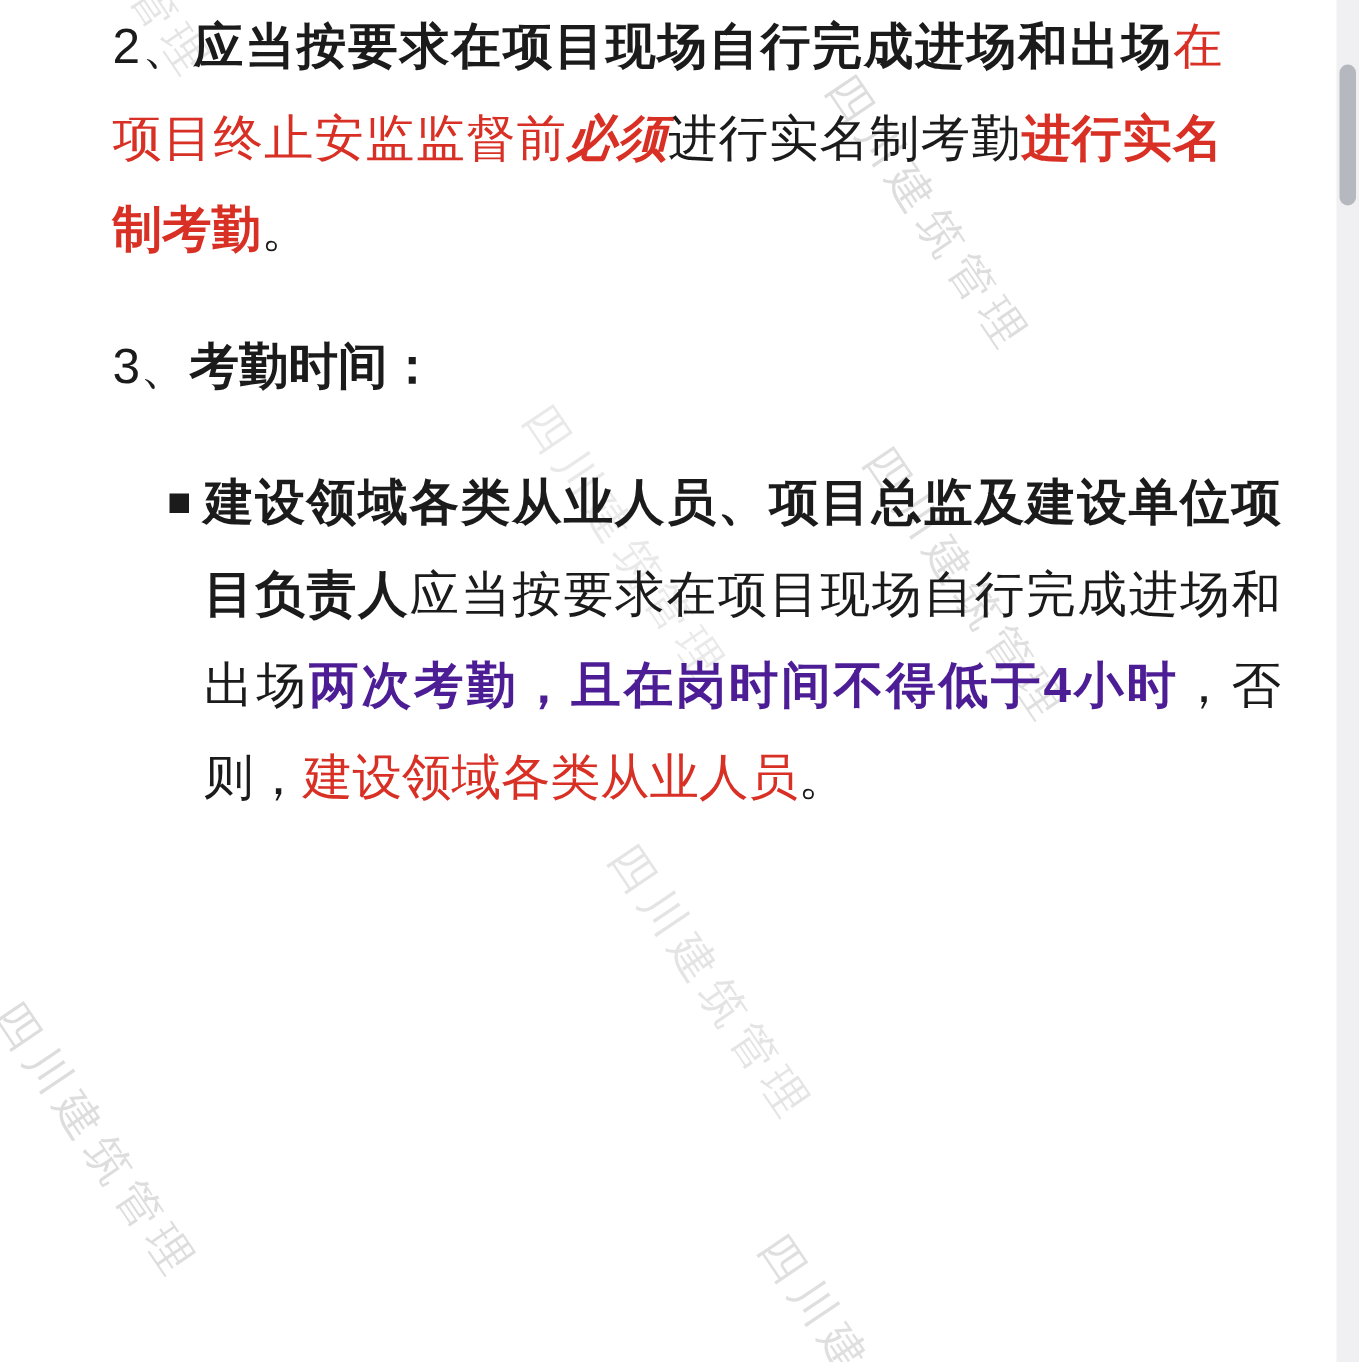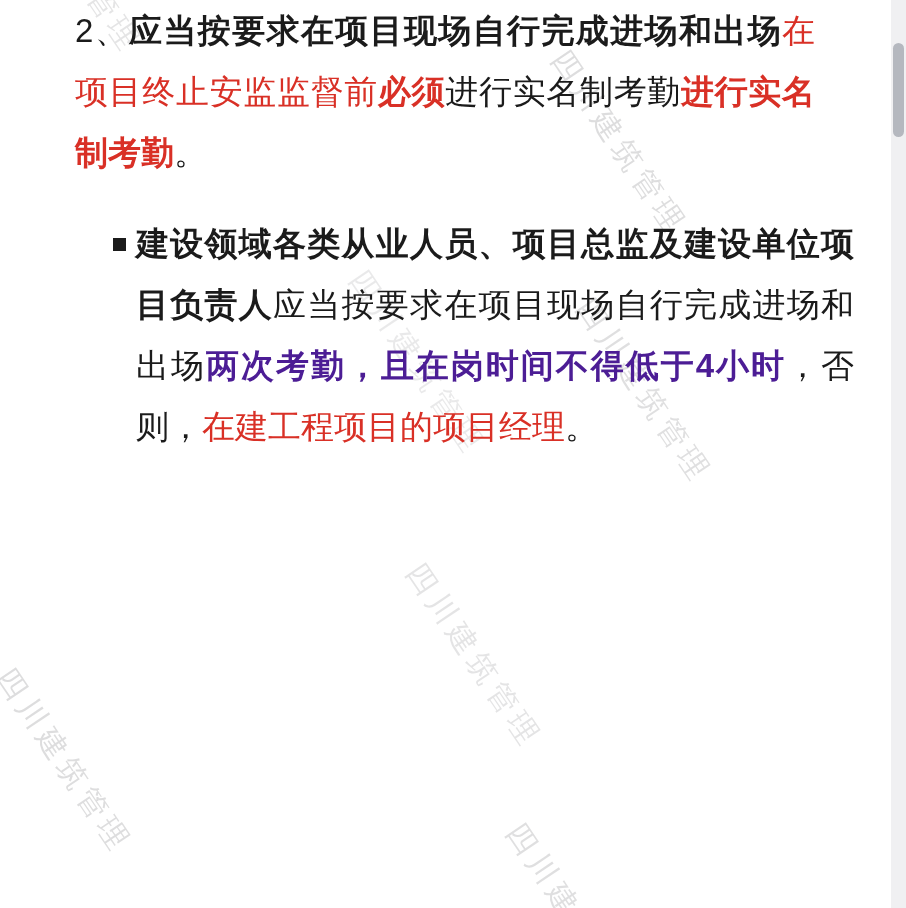--- a/index.html
+++ b/index.html
@@ -40,24 +40,25 @@
       <div class="wm" style="left: 30px; top: -140px; color: rgb(168, 168, 170); opacity: 0.3;">四川建筑管理</div>
       <div class="wm" style="left: 575px; top: 42px; color: rgb(168, 168, 170); opacity: 0.38;">四川建筑管理</div>
       <div class="wm" style="left: 373px; top: 262px; color: rgb(168, 168, 170); opacity: 0.24;">四川建筑管理</div>
       <div class="wm" style="left: 600px; top: 290px; color: rgb(168, 168, 170); opacity: 0.36;">四川建筑管理</div>
       <div class="wm" style="left: 430px; top: 555px; color: rgb(168, 168, 170); opacity: 0.3;">四川建筑管理</div>
       <div class="wm" style="left: 20px; top: 660px; color: rgb(168, 168, 170); opacity: 0.38;">四川建筑管理</div>
       <div class="wm" style="left: 530px; top: 815px; color: rgb(168, 168, 170); opacity: 0.36;">四川建筑管理</div>
     </div>
 
   <div class="content" id="article-content" style="color: rgb(27, 27, 27);">
-      <p><span>2、</span><span class="seg-b">应当按要求在项目现场自行完成进场和出场</span><span style="color: rgb(217, 48, 38);">在项目终止安监监督前</span><span class="seg-b" style="color: rgb(217, 48, 38);">必须</span><span>进行实名制考勤</span><span class="seg-b" style="color: rgb(217, 48, 38);">进行实名制考勤</span><span>。</span></p>
+      <p><span>2、</span><span class="seg-b">应当按要求在项目现场自行完成进场和出场</span><span style="color: rgb(217, 48, 38);">在项目终止安监监督前</span><span class="seg-b" style="color: rgb(217, 48, 38); font-style: italic;">必须</span><span>进行实名制考勤</span><span class="seg-b" style="color: rgb(217, 48, 38);">进行实名制考勤</span><span>。</span></p>
+      <p><span>3、</span><span class="seg-b">考勤时间：</span></p>
       <div class="bullet-row">
         <div class="bullet-marker" style="background: rgb(27, 27, 27);"></div>
-        <div class="bullet-text"><span class="seg-b">建设领域各类从业人员、项目总监及建设单位项目负责人</span><span>应当按要求在项目现场自行完成进场和出场</span><span class="seg-b" style="color: #4c1d95;">两次考勤，且在岗时间不得低于4小时</span><span>，否则，</span><span style="color: rgb(217, 48, 38);">在建工程项目的项目经理</span><span>。</span></div>
+        <div class="bullet-text"><span class="seg-b">建设领域各类从业人员、项目总监及建设单位项目负责人</span><span>应当按要求在项目现场自行完成进场和出场</span><span class="seg-b" style="color: #4c1d95;">两次考勤，且在岗时间不得低于4小时</span><span>，否则，</span><span style="color: rgb(217, 48, 38);">建设领域各类从业人员</span><span>。</span></div>
       </div>
     </div>
 
   <div class="scrollbar-track" id="scrollbar-track" style="background: rgb(240, 240, 242);">
     <div class="scrollbar-thumb" id="scrollbar-thumb" style="background: rgb(181, 184, 191); top: 43px; height: 94px;"></div>
   </div>
 
 </div>
 
 </body></html>

